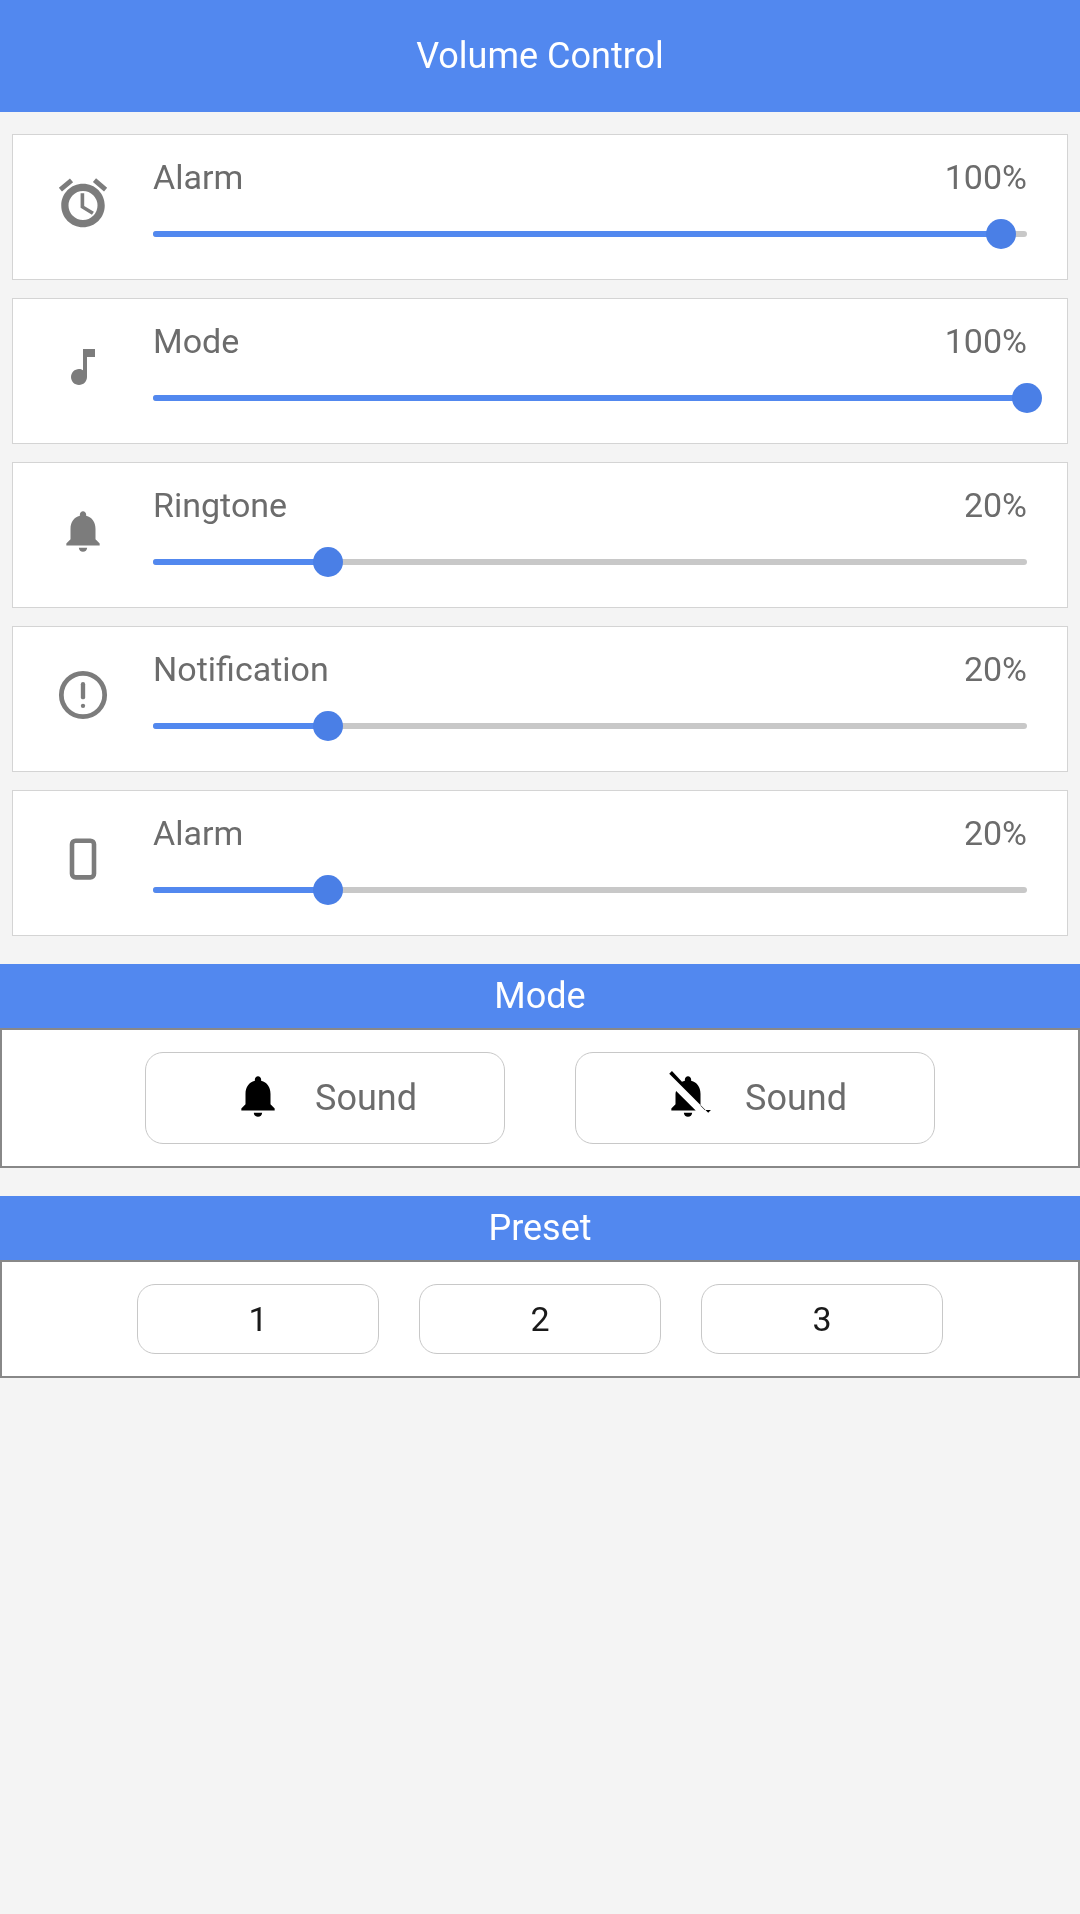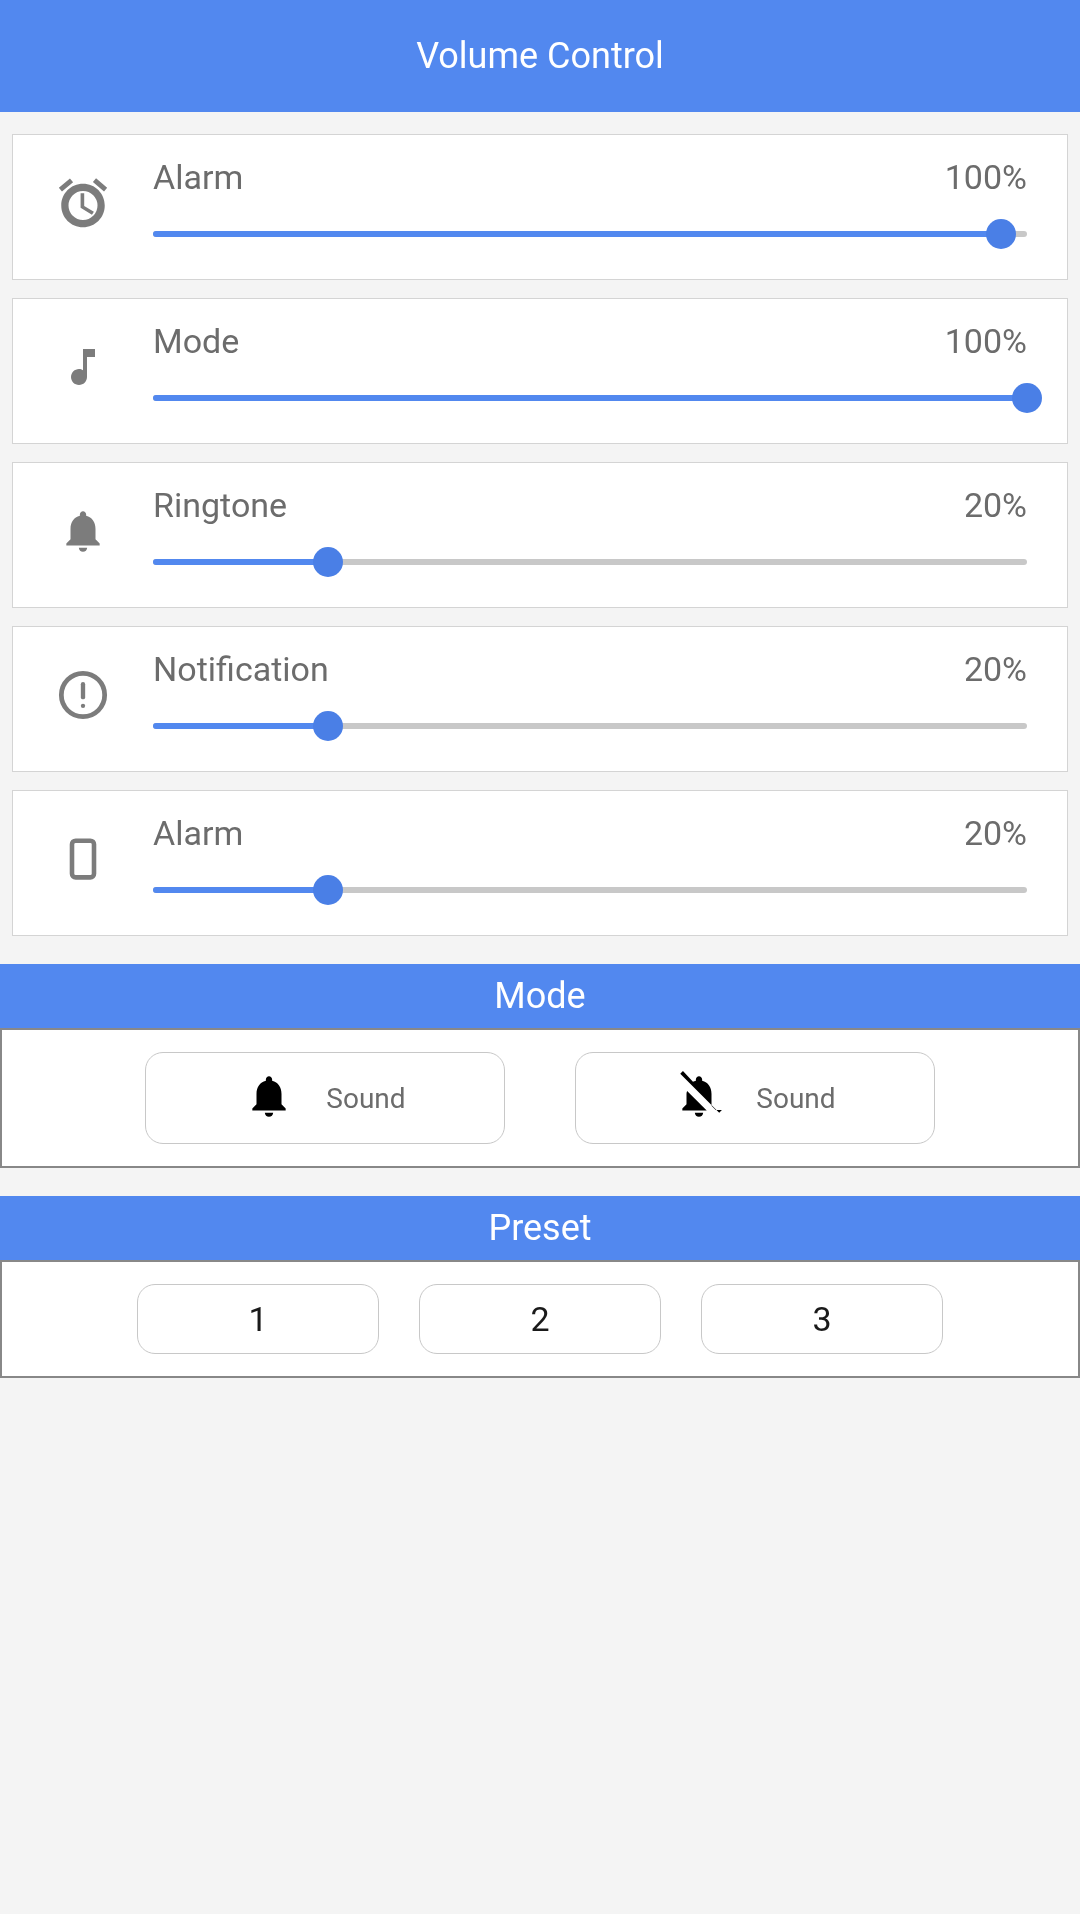--- a/index.html
+++ b/index.html
@@ -111,21 +111,21 @@
     height: 92px;
     border: 1.5px solid #c8c8c8;
     border-radius: 18px;
     background: #fff;
     display: flex;
     align-items: center;
     justify-content: center;
     gap: 32px;
   }
   .mode-btn-label {
-    font-size: 28px;
+    font-size: 36px;
     color: #6c6c6c;
   }
   .mode-btn svg { fill: #000; }
 
   .preset-body {
     background: #fff;
     border: 2px solid #888;
     padding: 22px 0;
     display: flex;
     justify-content: center;

